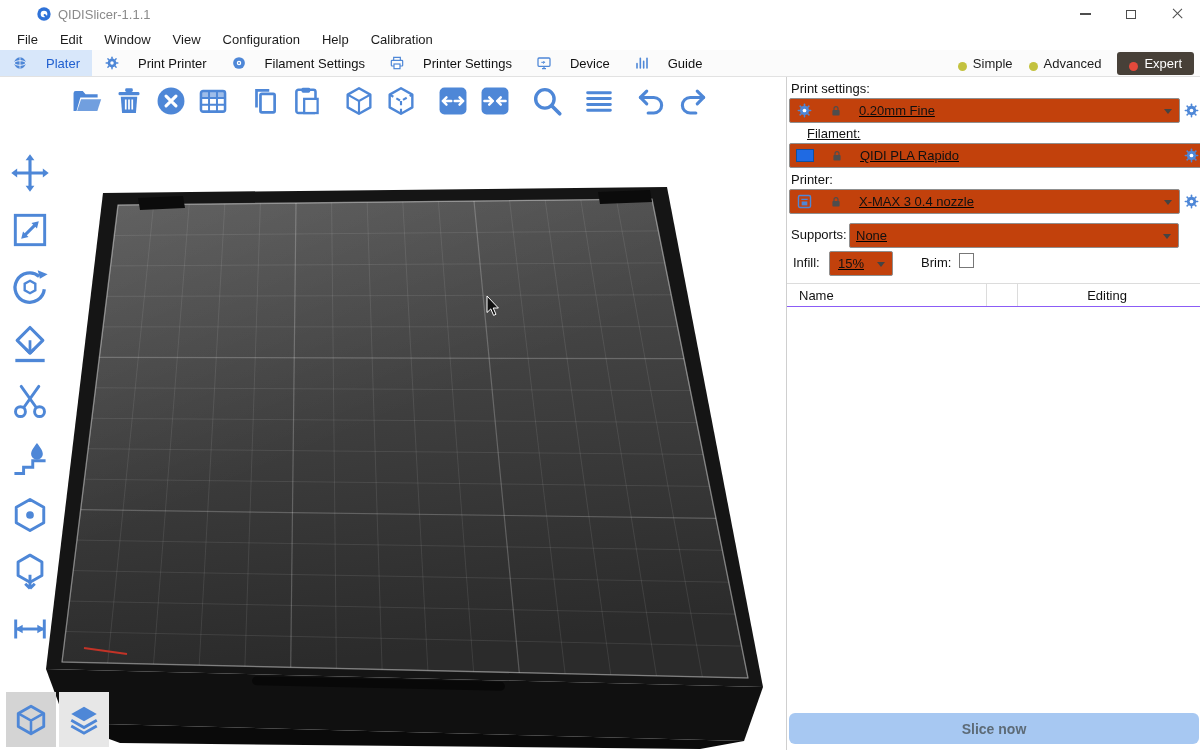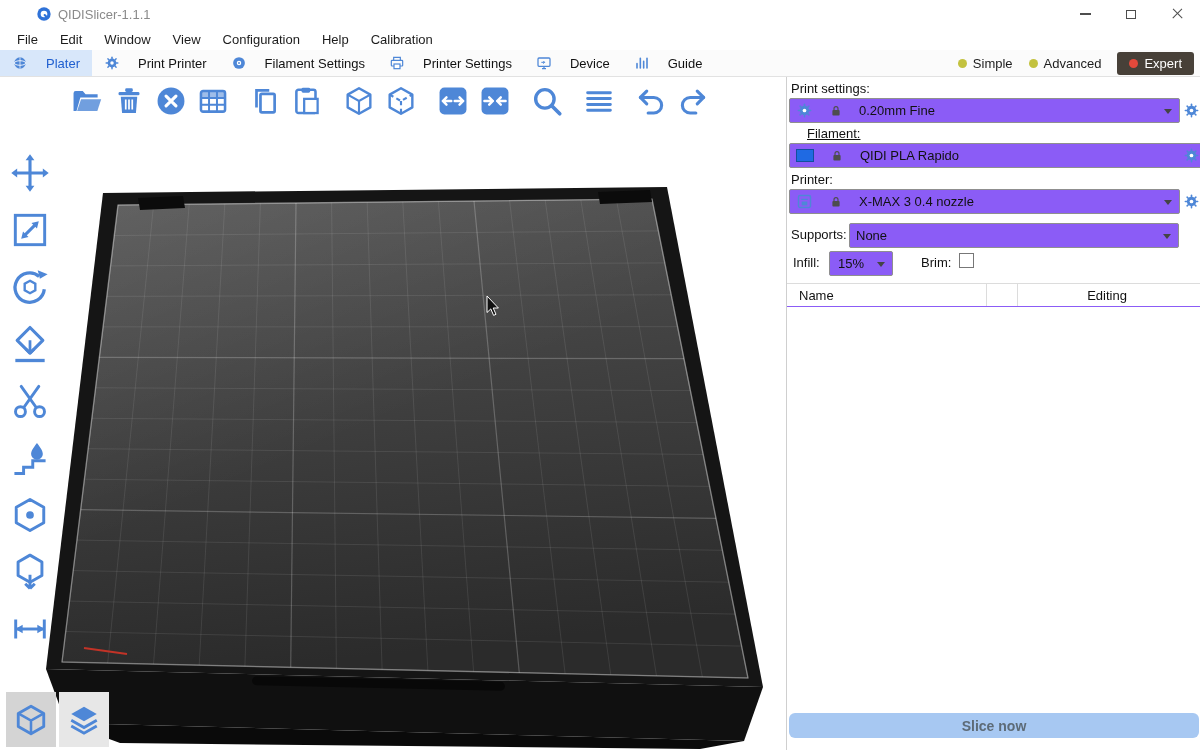--- a/index.html
+++ b/index.html
@@ -22,21 +22,21 @@
   .menubar{position:absolute;top:28px;left:0;right:0;height:22px;display:flex;align-items:center;padding-left:6px;background:#fff;}
   .menu-item{font-size:13px;color:#1c1c1c;padding:0 11px;}
 
   
   .tabbar{position:absolute;top:50px;left:0;right:0;height:27px;background:#fbfbfb;
           border-bottom:1px solid #e2e2e2;display:flex;align-items:stretch;box-sizing:border-box;}
   .tab{display:flex;align-items:center;gap:18px;padding:0 12px;font-size:13px;color:#111;}
   .tab.active{background:#d8e7fa;color:#1f5fd0;}
   .ticon{width:16px;height:16px;flex:0 0 auto;}
   .modes{margin-left:auto;display:flex;align-items:center;gap:16px;padding-right:6px;}
-  .mode{display:flex;align-items:center;gap:6px;font-size:13px;color:#1c1c1c;}
+  .mode{display:flex;align-items:flex-end;gap:6px;font-size:13px;color:#1c1c1c;}
   .dot{width:9px;height:9px;border-radius:50%;}
   .dot-yel{background:#c3c23f;} .dot-red{background:#e2493b;}
   .mode.expert{background:#474038;color:#fff;padding:4px 12px;border-radius:3px;}
 
   
   .viewport{position:absolute;top:77px;left:0;width:786px;height:673px;background:#fff;}
   #bed-svg{position:absolute;left:0;top:0;}
 
   .top-toolbar{position:absolute;left:70px;top:7px;display:flex;align-items:center;}
   .tool{width:34px;height:34px;margin-left:8px;display:flex;align-items:center;justify-content:center;}
@@ -53,22 +53,22 @@
   .vt.active{background:#d4d4d4;} .vt:not(.active){background:#e7e7e7;}
   .vt svg{width:36px;height:36px;display:block;}
 
   
   .sidebar{position:absolute;top:77px;left:786px;width:414px;height:673px;background:#fff;
            border-left:1px solid #cfcfcf;box-sizing:border-box;}
   .sb-label{position:absolute;font-size:13px;color:#111;white-space:nowrap;}
   #lbl-print{left:4px;top:4px;} #lbl-filament{left:20px;top:49px;text-decoration:underline;} #lbl-printer{left:4px;top:95px;text-align:right;}
   #lbl-supports{left:4px;top:150px;} #lbl-infill{left:6px;top:178px;} #lbl-brim{left:134px;top:178px;}
 
-  .combo{position:absolute;height:25px;border:1px solid #8f8f8f;border-radius:2px;background:#8b5cf6;
-         display:flex;align-items:center;gap:16px;padding:0 22px 0 6px;box-sizing:border-box;}
+  .combo{position:absolute;height:25px;border:1px solid #8f8f8f;border-radius:2px;background:#c2410c;
+         display:flex;align-items:center;gap:16px;padding:0 22px 0 6px;box-sizing:border-box;text-decoration:underline;}
   .combo .val{font-size:13px;color:#111;white-space:nowrap;overflow:hidden;}
   .chev{position:absolute;right:7px;top:9.5px;width:0;height:0;
         border-left:4.5px solid transparent;border-right:4.5px solid transparent;border-top:5.5px solid #444;}
   #combo-print{left:2px;top:21px;width:391px;}
   #combo-filament{left:2px;top:66px;width:472px;}
   #combo-printer{left:2px;top:112px;width:391px;}
   #combo-supports{left:62px;top:146px;width:330px;}
   #combo-infill{left:42px;top:174px;width:64px;padding-left:8px;}
   .ic{width:17px;height:17px;flex:0 0 auto;} .lk{width:14px;height:14px;flex:0 0 auto;}
   .swatch{width:18px;height:13px;background:#1f6ae3;border:1px solid #114f9e;flex:0 0 auto;box-sizing:border-box;}
@@ -78,21 +78,21 @@
   .checkbox{position:absolute;left:172px;top:176px;width:15px;height:15px;border:1px solid #777;background:#fff;box-sizing:border-box;}
 
   .obj-header{position:absolute;left:0;top:206px;width:414px;height:24px;
               border-top:1px solid #dcdcdc;border-bottom:1px solid #8b5cf6;box-sizing:border-box;font-size:13px;color:#111;}
   .col-name{position:absolute;left:12px;top:4px;}
   .col-editing{position:absolute;left:230px;top:4px;width:180px;text-align:center;}
   .hsep{position:absolute;top:0;bottom:0;width:1px;background:#dcdcdc;}
   .hsep.s1{left:199px;} .hsep.s2{left:230px;}
   .obj-body{position:absolute;left:0;top:230px;width:414px;height:403px;background:#fff;}
 
-  .slice-btn{position:absolute;left:2px;top:636px;width:410px;height:25px;background:#a7c8f2;border-radius:6px;
+  .slice-btn{position:absolute;left:2px;top:636px;width:410px;height:31px;background:#a7c8f2;border-radius:6px;
              display:flex;align-items:center;justify-content:center;font-size:14px;font-weight:bold;color:#5d6b77;}
 
   [data-icon] svg{width:100%;height:100%;display:block;}
 </style>
 </head>
 <body>
 
 <div class="app">
 
   <div class="titlebar">

